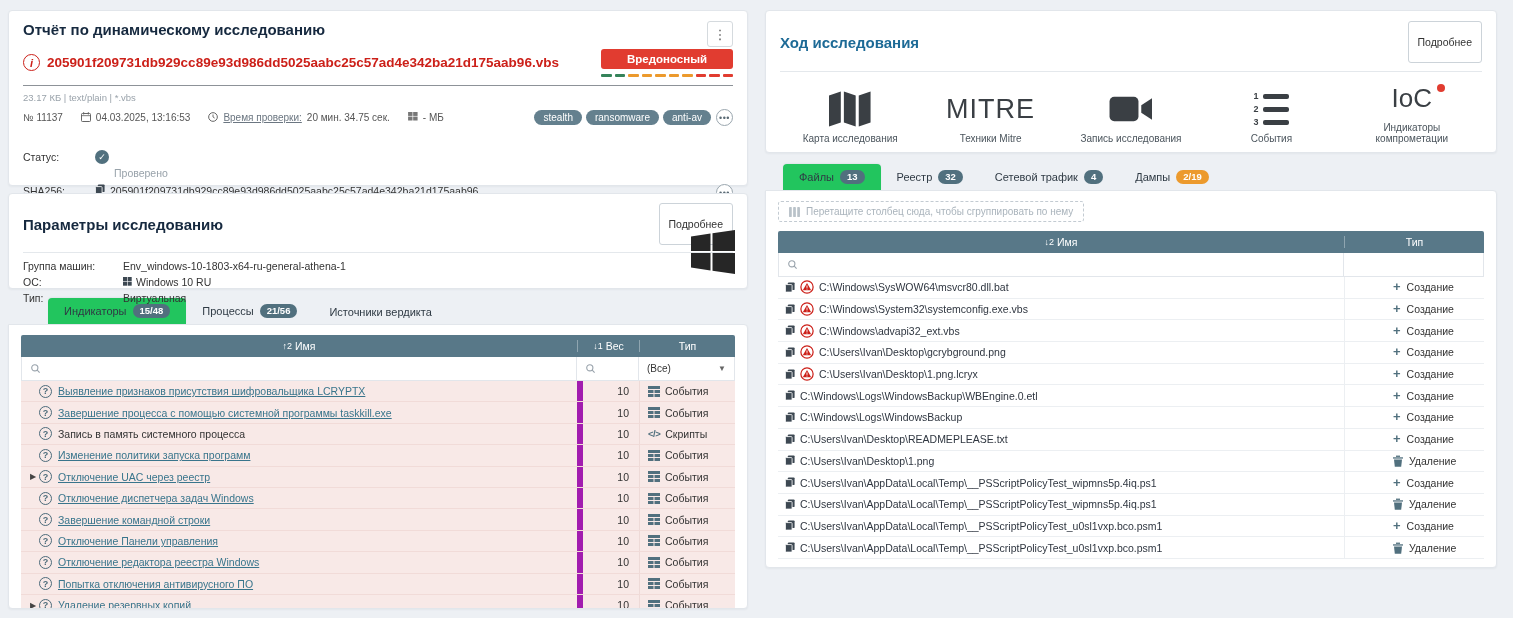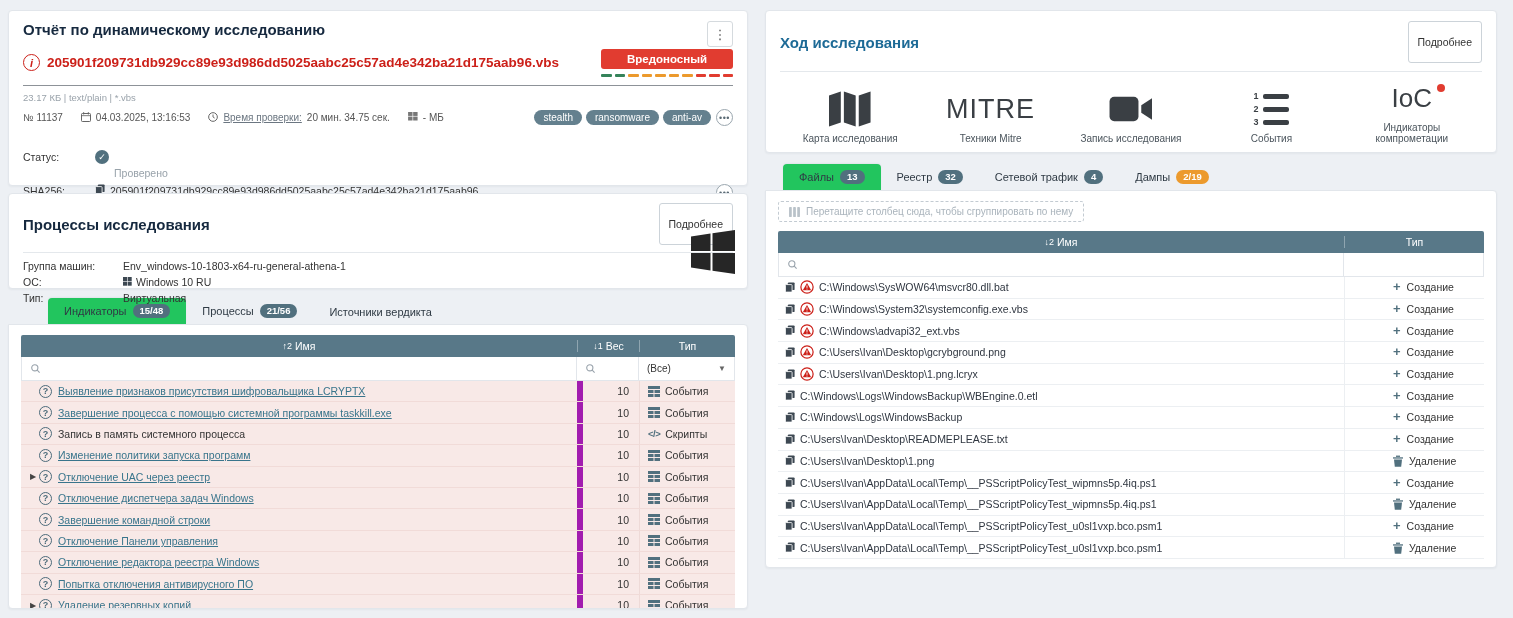--- a/index.html
+++ b/index.html
@@ -215,21 +215,21 @@
                   <path d="M0.9 11.6 a5.1 4.5 0 0 1 10.2 0 Z" fill="#3d4852"></path>
                 </svg></span>
           <span>Алексей Измоденов</span>
             </span>
         </div>
       </div>
     </section>
 
     <section class="card card-params">
       <div class="params-head">
-        <div class="sec-title">Процессы исследования</div>
+        <div class="sec-title">Параметры исследованию</div>
         <button class="btn-more">Подробнее</button>
       </div>
       <div class="params-rows">
           <div class="prow">
             <span class="k">Группа машин:</span>
             <span class="v" style="display:flex;align-items:center">Env_windows-10-1803-x64-ru-general-athena-1</span>
           </div>
           <div class="prow">
             <span class="k">ОС:</span>
             <span class="v" style="display:flex;align-items:center"><span style="margin-right:4px"><svg width="9" height="9" viewBox="0 0 12 12">

